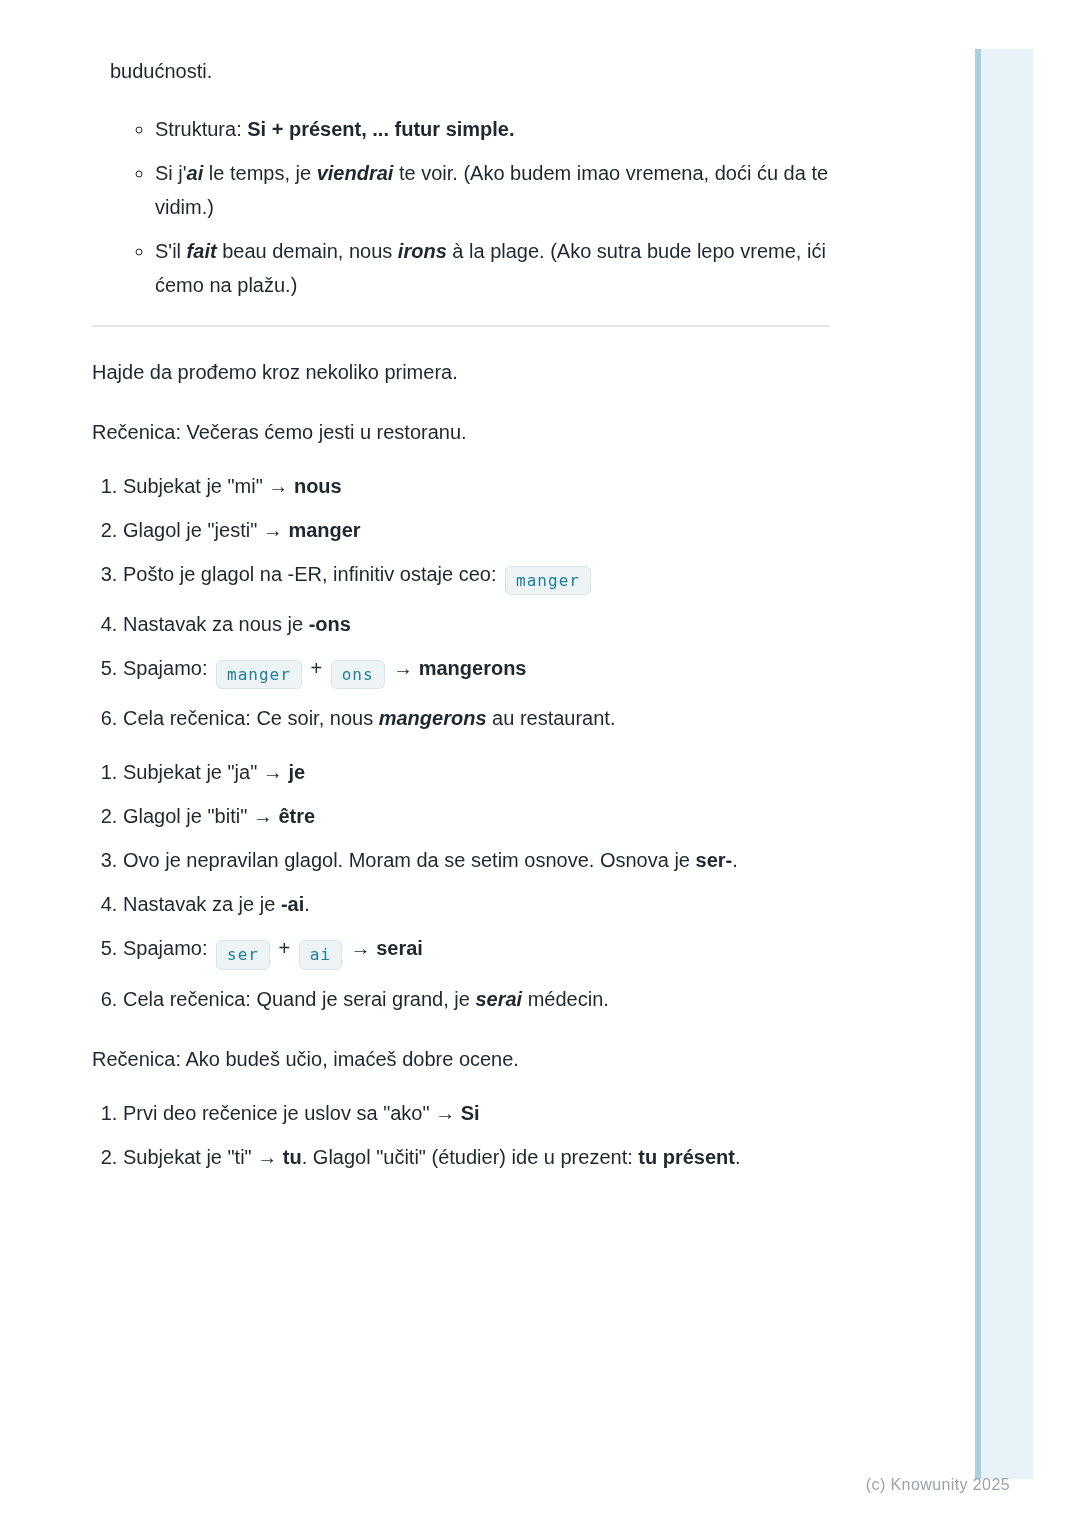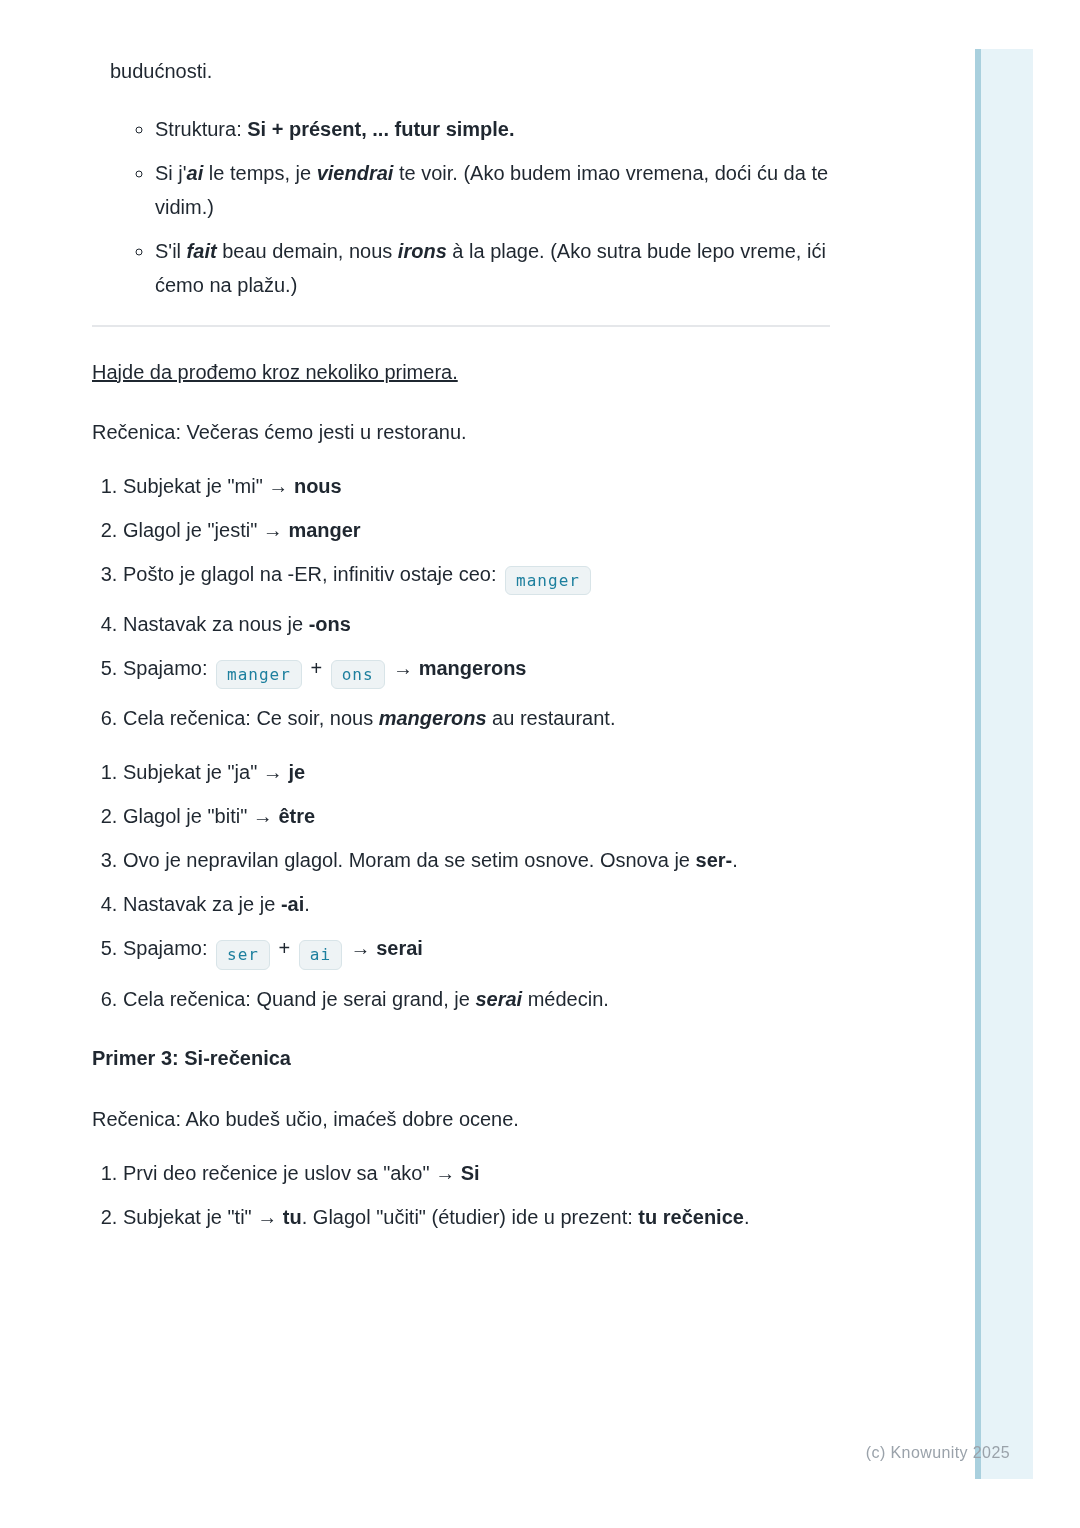--- a/index.html
+++ b/index.html
@@ -40,21 +40,21 @@
     border:none;border-top:2px solid var(--divider);
     margin:23px 0 0;height:0;
   }
   h2.section-title{
     margin:36px 0 0;padding-bottom:20px;
     font-size:34px;line-height:40px;font-weight:700;
     color:var(--accent);
     border-bottom:3px solid var(--heading-underline);
   }
   .section-lead{
-    margin:30px 0 0;line-height:30px;text-decoration:underline;
+    margin:30px 0 0;line-height:30px;
   }
   .ex-title{
     margin:28px 0 0;line-height:32px;font-weight:400;
   }
   .ex-sentence{
     margin:30px 0 0;line-height:30px;
   }
   ol.steps{
     margin:24px 0 0;padding-left:31px;
   }
@@ -80,21 +80,21 @@
     vertical-align:-5px;
     letter-spacing:1px;
   }
   .edge-strip{
     position:absolute;left:975px;top:49px;width:58px;height:1430px;
     background:var(--scroll-fill);
     border-left:6px solid var(--scroll-border);
     z-index:1;
   }
   .watermark{
-    position:absolute;top:1443px;right:70px;
+    position:absolute;top:1475px;right:70px;
     font-size:16px;line-height:20px;
     color:var(--watermark-text);
     letter-spacing:.4px;
     z-index:2;
   }
 </style>
 </head>
 <body>
 
 <div class="content">
@@ -129,25 +129,24 @@
       <li><span class="seg">Subjekat je "ja" → </span><span class="seg b">je</span></li>
       <li><span class="seg">Glagol je "biti" → </span><span class="seg b">être</span></li>
       <li><span class="seg">Ovo je nepravilan glagol. Moram da se setim osnove. Osnova je </span><span class="seg b">ser-</span><span class="seg">.</span></li>
       <li><span class="seg">Nastavak za </span><span class="seg i">je</span><span class="seg"> je </span><span class="seg b">-ai</span><span class="seg">.</span></li>
       <li><span class="seg">Spajamo: </span><span class="seg c">ser</span><span class="seg"> + </span><span class="seg c">ai</span><span class="seg"> → </span><span class="seg b">serai</span></li>
       <li><span class="seg">Cela rečenica: </span><span class="seg i">Quand je serai grand, je </span><span class="seg bi">serai</span><span class="seg i"> médecin.</span></li>
     </ol>
   </div>
 
   <div>
-    <p class="ex-title"><span class="seg b">Primer 3: Si-rečenica</span></p>
     <p class="ex-sentence"><span class="seg">Rečenica: </span><span class="seg i">Ako budeš učio, imaćeš dobre ocene.</span></p>
     <ol class="steps">
       <li><span class="seg">Prvi deo rečenice je uslov sa "ako" → </span><span class="seg b">Si</span></li>
-      <li><span class="seg">Subjekat je "ti" → </span><span class="seg b">tu</span><span class="seg">. Glagol "učiti" (</span><span class="seg i">étudier</span><span class="seg">) ide u prezent: </span><span class="seg b">tu rečenice</span><span class="seg">.</span></li>
+      <li><span class="seg">Subjekat je "ti" → </span><span class="seg b">tu</span><span class="seg">. Glagol "učiti" (</span><span class="seg i">étudier</span><span class="seg">) ide u prezent: </span><span class="seg b">tu présent</span><span class="seg">.</span></li>
     </ol>
   </div>
 
 </div>
 
 <div class="edge-strip"></div>
 
 <div class="watermark">(c) Knowunity 2025</div>
 
 </body></html>

